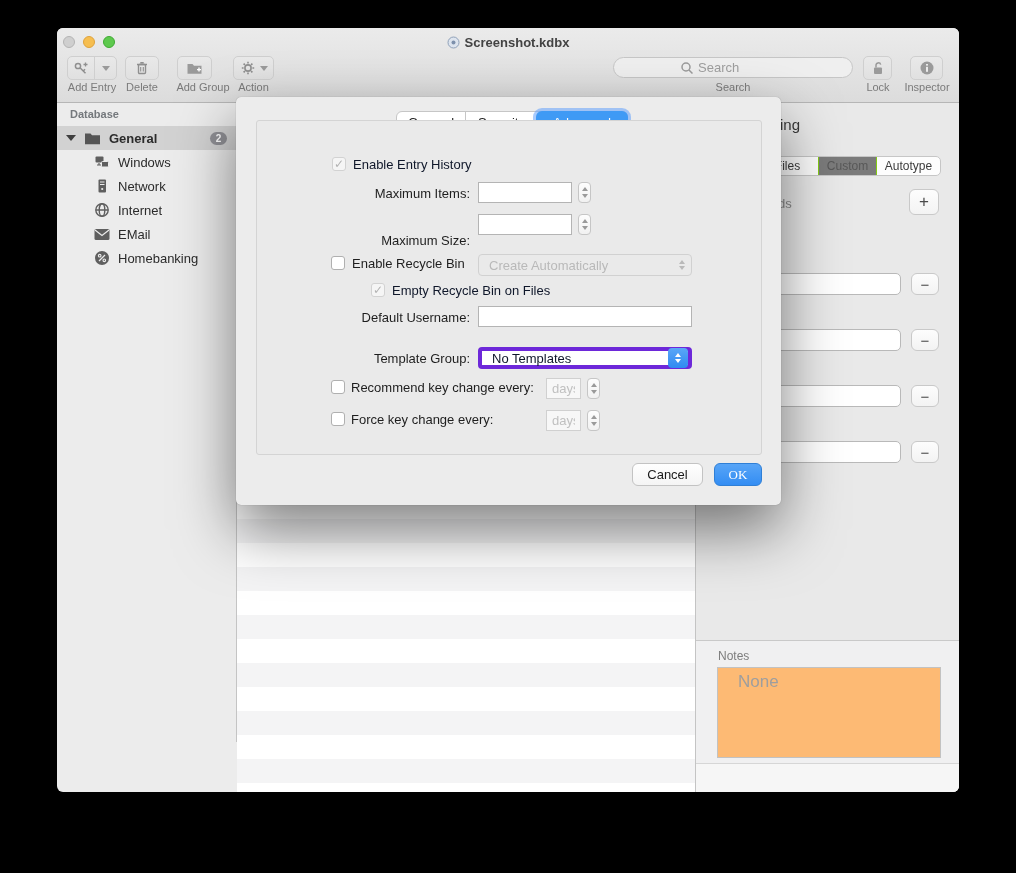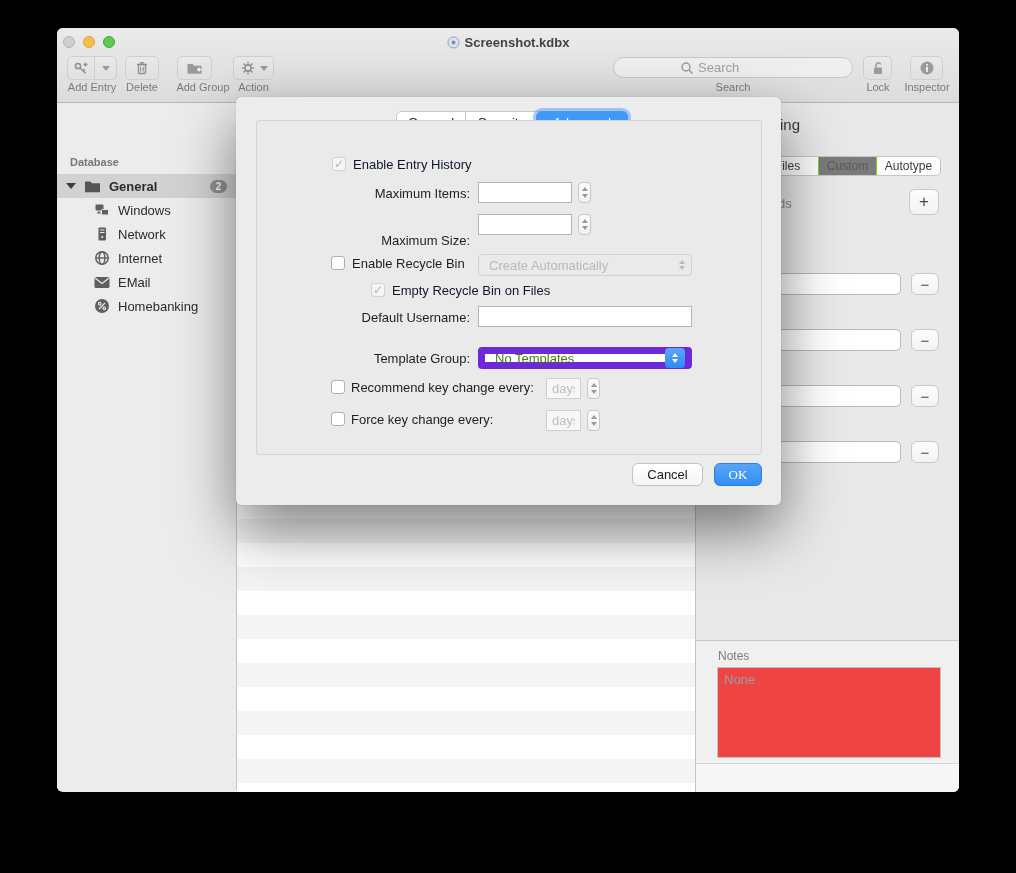--- a/index.html
+++ b/index.html
@@ -43,21 +43,21 @@
   }
   .search-field input {
     border:none; background:transparent; outline:none; font-size:13px; color:#444; width:130px;
     font-family:"Liberation Sans",sans-serif;
   }
   .search-field input::placeholder { color:#9e9e9e; }
 
   
   .sidebar {
     position:absolute; left:0; top:75px; width:180px; height:639px;
-    background:#ececec; border-right:1px solid #c4c4c4;margin-top:48px;
+    background:#ececec; border-right:1px solid #c4c4c4;
   }
   .sb-header { position:absolute; left:13px; top:5px; font-size:11px; font-weight:600; color:#74787c; }
   .sb-row { position:absolute; left:0; width:180px; height:24px; display:flex; align-items:center; font-size:13px; color:#2b2b2b; }
   .sb-row.selected { background:#d2d2d2; font-weight:700; }
   .disc { width:0; height:0; border-left:5px solid transparent; border-right:5px solid transparent; border-top:6px solid #3e3e3e; margin-left:9px; }
   .badge {
     margin-left:auto; margin-right:10px; min-width:17px; height:13px; border-radius:7px;
     background:#909095; color:#fff; font-size:10px; font-weight:700;
     display:flex; align-items:center; justify-content:center; padding:0 4px;
   }
@@ -83,22 +83,22 @@
     display:flex; align-items:center; justify-content:center;
   }
   .cf-input {
     position:absolute; left:20px; width:185px; height:22px; border:1px solid #b9b9b9; border-radius:5px;
     background:#fff; font-size:13px; padding:0 6px; outline:none; font-family:"Liberation Sans",sans-serif;
   }
   .minus-btn { left:215px; width:28px; height:22px; font-size:15px; }
   .notes-sec { position:absolute; left:0; top:537px; width:264px; height:123px; background:#f0f0f1; border-top:1px solid #c9c9c9; }
   .notes-label { position:absolute; left:22px; top:8px; font-size:12px; color:#7d7d7d; }
   .notes-area {
-    position:absolute; left:21px; top:26px; width:224px; height:91px; background:#ef4444;
-    border:1px solid #c2c2c2; resize:none; outline:none; font-size:13px; padding:4px 6px;
+    position:absolute; left:21px; top:26px; width:224px; height:91px; background:#fdba74;
+    border:1px solid #c2c2c2; resize:none; outline:none; font-size:17px; padding:4px 20px;
     font-family:"Liberation Sans",sans-serif; color:#333;
   }
   .notes-area::placeholder { color:#9e9e9e; }
   .insp-bottom { position:absolute; left:0; top:660px; width:264px; height:29px; background:#f6f6f6; border-top:1px solid #d6d6d6; }
 
   
   #dialog {
     position:absolute; left:236px; top:97px; width:545px; height:408px;
     background:#ececec; border-radius:5px;
     box-shadow:0 25px 60px rgba(0,0,0,.5), 0 0 1px rgba(0,0,0,.35);
@@ -130,21 +130,21 @@
   .dfield::placeholder { color:#c0c0c0; }
 
   .stepper { position:absolute; width:13px; height:21px; background:linear-gradient(#fdfdfd,#f1f1f1);
     border:1px solid #c6c6c6; border-radius:4px; display:flex; flex-direction:column;
     align-items:center; justify-content:center; gap:3px; }
   .tri-up { width:0; height:0; border-left:3px solid transparent; border-right:3px solid transparent; border-bottom:4px solid #9a9a9a; }
   .tri-dn { width:0; height:0; border-left:3px solid transparent; border-right:3px solid transparent; border-top:4px solid #9a9a9a; }
 
   .popup { position:absolute; height:22px; border-radius:4px; font-size:13px; display:flex; align-items:center; }
   .popup.dis { border:1px solid #d1d1d1; color:#b9b9b9; background:transparent; }
-  .popup.en { border:7px solid #6d28d9; color:#4d7c0f; background:#fff;align-items:center; }
+  .popup.en { border:4px solid #6d28d9; color:#0f172a; background:#fff;align-items:center; }
   .popup .txt { padding-left:10px; }
   .popup .chevs { margin-left:auto; margin-right:6px; display:flex; flex-direction:column; gap:2px; align-items:center; }
   .popup .cap { margin-left:auto; width:20px; height:20px; margin-right:0px; border-radius:4px;
     background:linear-gradient(#5aa7f7,#2f8af2); display:flex; flex-direction:column; gap:2px;
     align-items:center; justify-content:center; }
   .cap .tri-up { border-bottom-color:#fff; }
   .cap .tri-dn { border-top-color:#fff; }
   .dis-chev .tri-up { border-bottom-color:#b9b9b9; }
   .dis-chev .tri-dn { border-top-color:#b9b9b9; }
 

